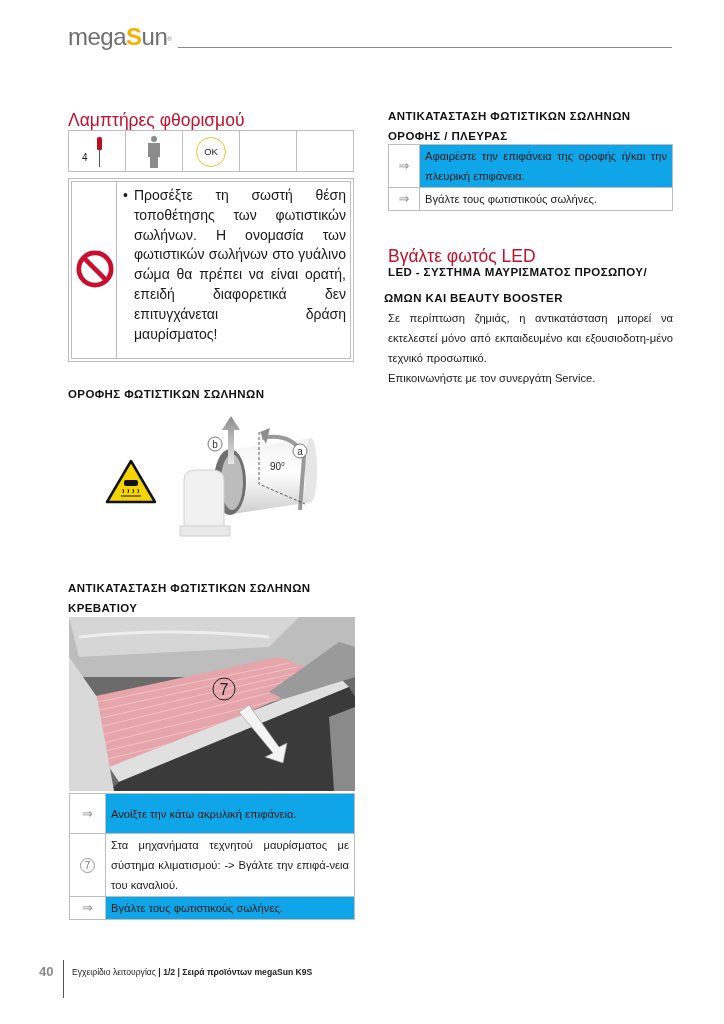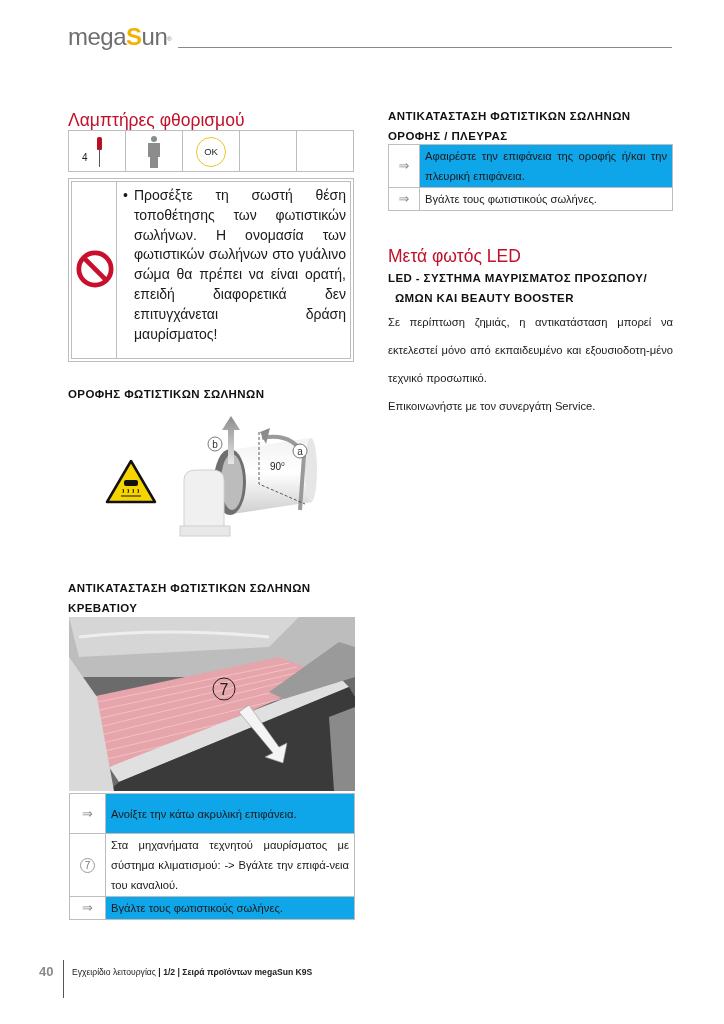--- a/index.html
+++ b/index.html
@@ -47,21 +47,21 @@
 
   
   .step-table { position: absolute; border-collapse: collapse; }
   .step-table td { border: 1px solid #bdbdbd; font-size: 11.2px; line-height: 20px; vertical-align: middle; }
   .step-table td.sym { width: 36px; text-align: center; color: #8c8c8c; font-size: 13px; }
   .step-table td.txt { padding: 1px 5px; text-align: justify; text-align-last: left; }
   .step-table tr.hl td.txt { background: #0ea5e9; }
   .circ7 { display: inline-block; width: 15px; height: 15px; border: 1px solid #9a9a9a; border-radius: 50%; font-size: 10px; line-height: 13px; text-align: center; color: #777; }
 
   
-  .body-text { position: absolute; font-size: 11.2px; line-height: 28px; color: #1a1a1a; }
+  .body-text { position: absolute; font-size: 11.2px; line-height: 20px; color: #1a1a1a; }
   .body-text p { text-align: justify; }
   .body-text p.last { text-align-last: left; }
 
   
   .page-num { position: absolute; left: 39px; top: 964px; font-size: 13px; font-weight: bold; color: #8a8a8a; }
   .footer-rule { position: absolute; left: 63px; top: 960px; width: 1px; height: 38px; background: #555; }
   .footer-text { position: absolute; left: 72px; top: 967px; font-size: 8.6px; color: #222; }
   .footer-text b { font-weight: bold; }
 </style>
 </head>
@@ -218,23 +218,23 @@
     <td class="sym" style="width:31px;">⇒</td>
     <td class="txt">Αφαιρέστε την επιφάνεια της οροφής ή/και την πλευρική επιφάνεια.</td>
   </tr>
   <tr style="height:22px;">
     <td class="sym" style="width:31px;">⇒</td>
     <td class="txt">Βγάλτε τους φωτιστικούς σωλήνες.</td>
   </tr>
 </tbody>
   </table>
 
-<div class="h-red" style="left:388px; top:246px;">Μετά φωτός LED</div>
-<div class="h-caps" style="left:388px; top:268px;">LED - ΣΥΣΤΗΜΑ ΜΑΥΡΙΣΜΑΤΟΣ ΠΡΟΣΩΠΟΥ/</div>
-<div class="h-caps" style="left:395px; top:288px;">ΩΜΩΝ ΚΑΙ BEAUTY BOOSTER</div>
+<div class="h-red" style="left:388px; top:246px;">Βγάλτε φωτός LED</div>
+<div class="h-caps" style="left:388px; top:262px;">LED - ΣΥΣΤΗΜΑ ΜΑΥΡΙΣΜΑΤΟΣ ΠΡΟΣΩΠΟΥ/</div>
+<div class="h-caps" style="left:384px; top:288px;">ΩΜΩΝ ΚΑΙ BEAUTY BOOSTER</div>
 <div class="body-text" style="left:388px; top:308px; width:285px;">
   <p class="last">Σε περίπτωση ζημιάς, η αντικατάσταση μπορεί να εκτελεστεί μόνο από εκπαιδευμένο και εξουσιοδοτη-μένο τεχνικό προσωπικό.</p>
   <p>Επικοινωνήστε με τον συνεργάτη Service.</p>
 </div>
 
 <div class="page-num">40</div>
 <div class="footer-rule"></div>
 <div class="footer-text">
   <span>Εγχειρίδιο λειτουργίας</span><b> | </b><b>1/2</b><b> | </b><b>Σειρά προϊόντων megaSun K9S</b>
 </div>

